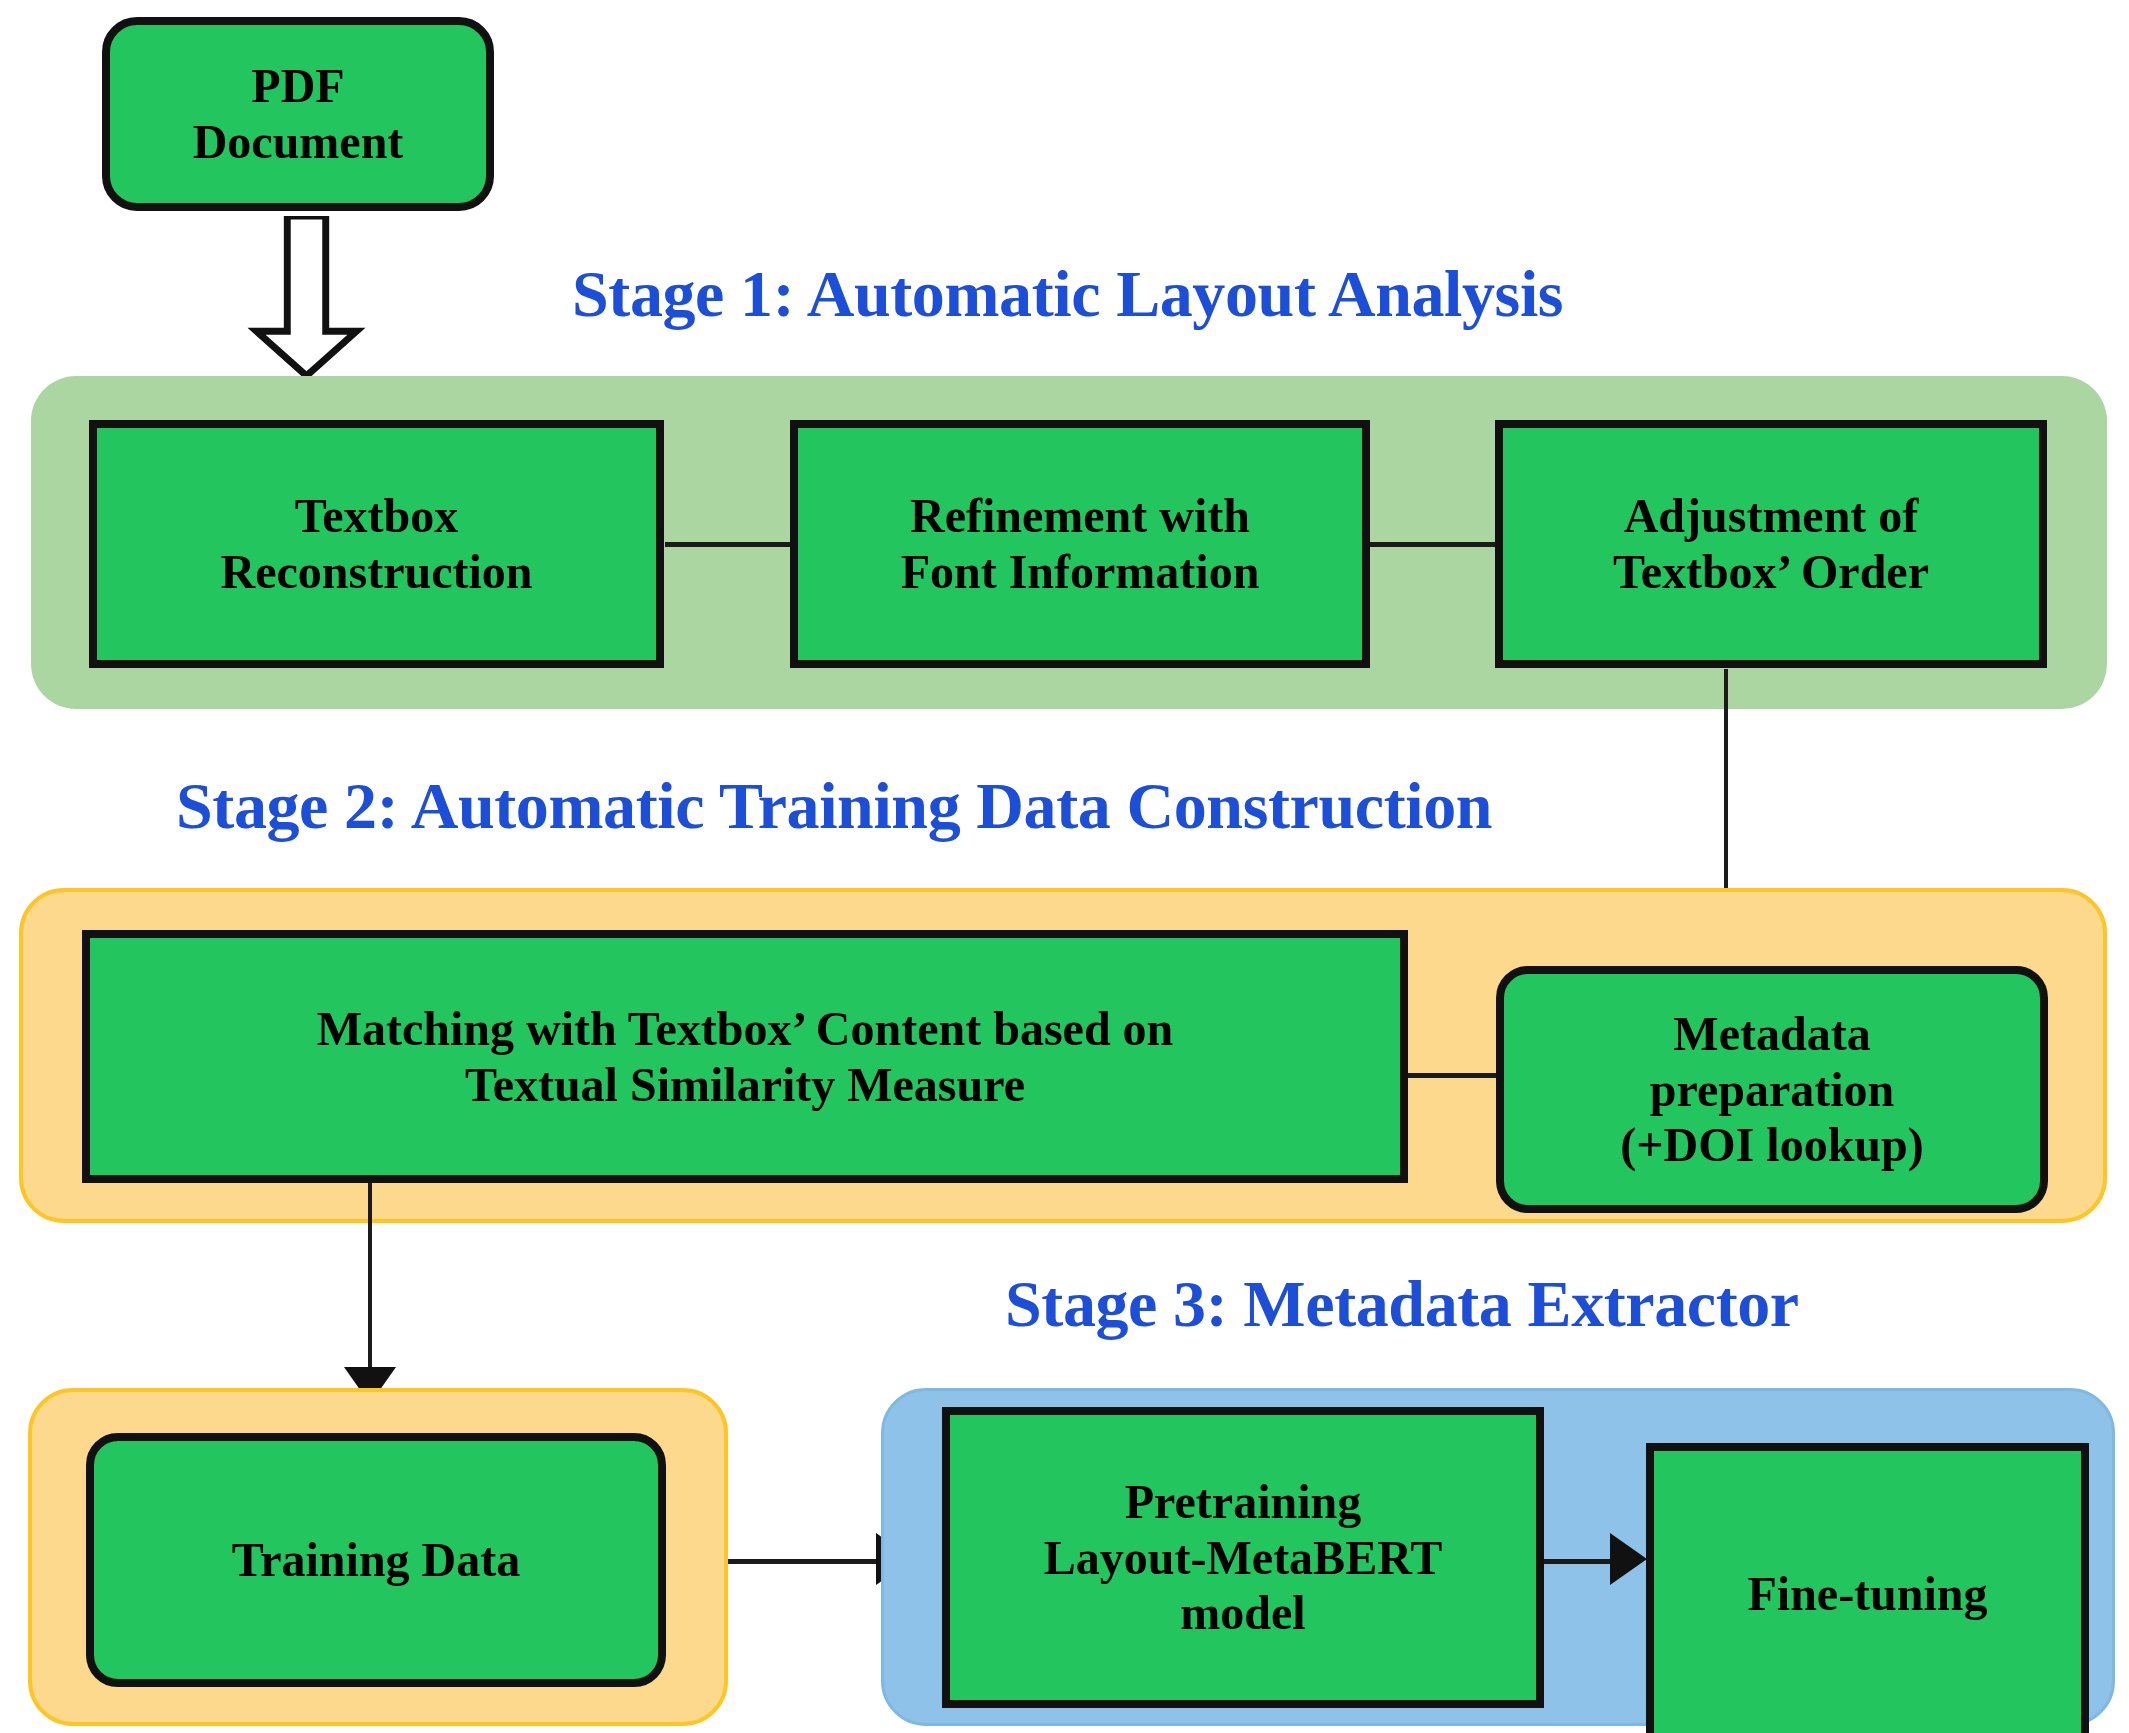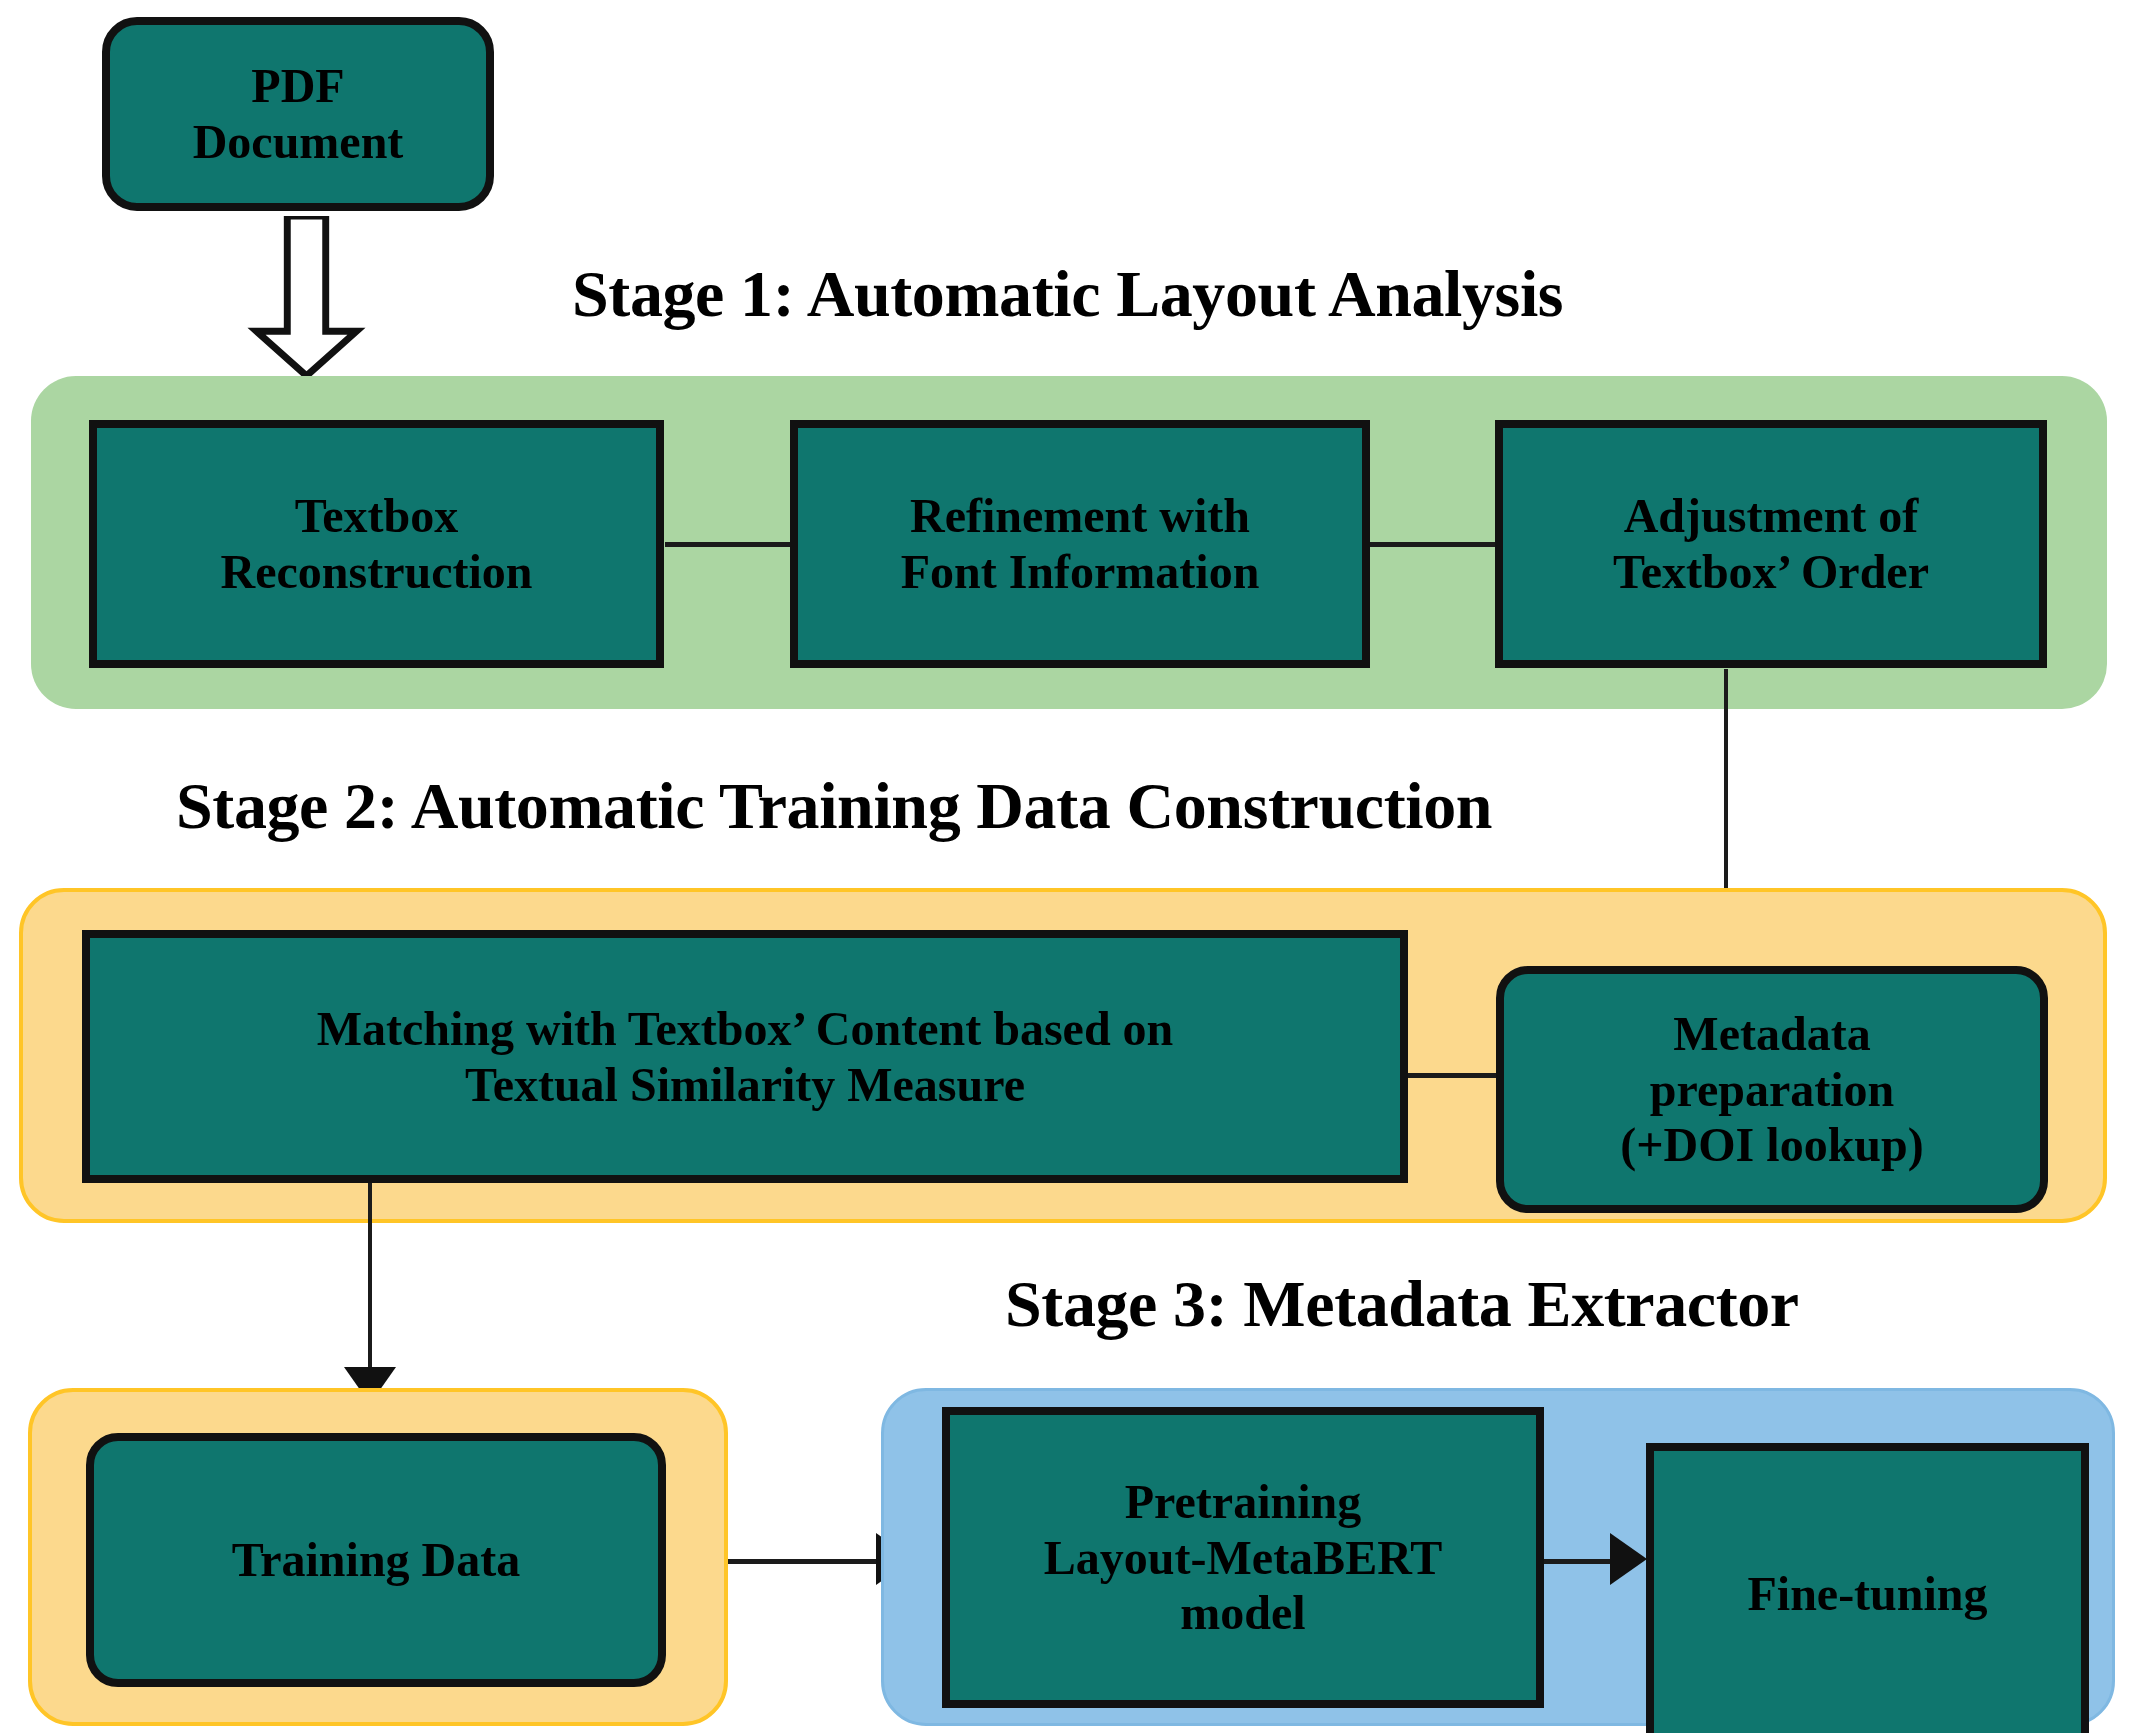--- a/index.html
+++ b/index.html
@@ -15,42 +15,42 @@
     width: 2129px;
     height: 1734px;
     background: #ffffff;
     overflow: hidden;
   }
 
   
   .stage-title {
     position: absolute;
     font-weight: bold;
-    color: #000000;
+    color: #1d4ed8;
     white-space: nowrap;
     font-size: 66px;
     line-height: 1;
     letter-spacing: -0.4px;
   }
 
   
   .panel {
     position: absolute;
     box-sizing: border-box;
     border-radius: 45px;
   }
   .panel-green  { background: #ABD6A2; }
   .panel-orange { background: #FCD98D; border: 4.6px solid #FFC527; }
   .panel-blue   { background: #8FC2E8; border: 3.9px solid #7FB8E2; }
 
   
   .node {
     position: absolute;
     box-sizing: border-box;
-    background: #0f766e;
+    background: #22c55e;
     border: 8.5px solid #111111;
     display: flex;
     align-items: center;
     justify-content: center;
     text-align: center;
     color: #000000;
     font-weight: bold;
     line-height: 1.16;
     padding: 0 10.8px;
   }

